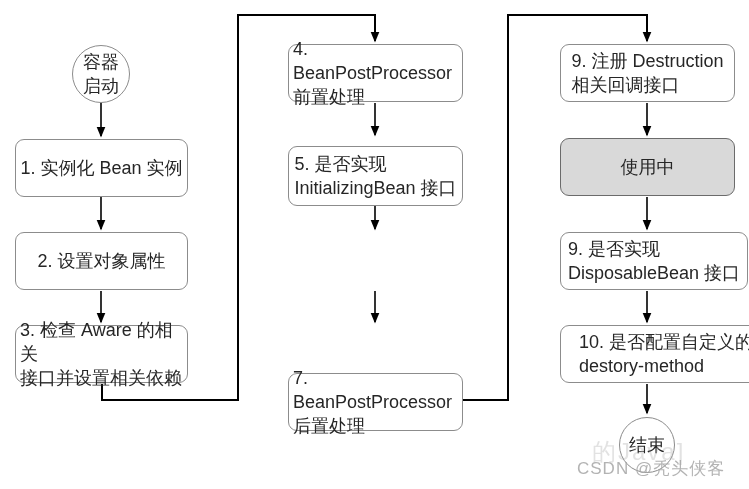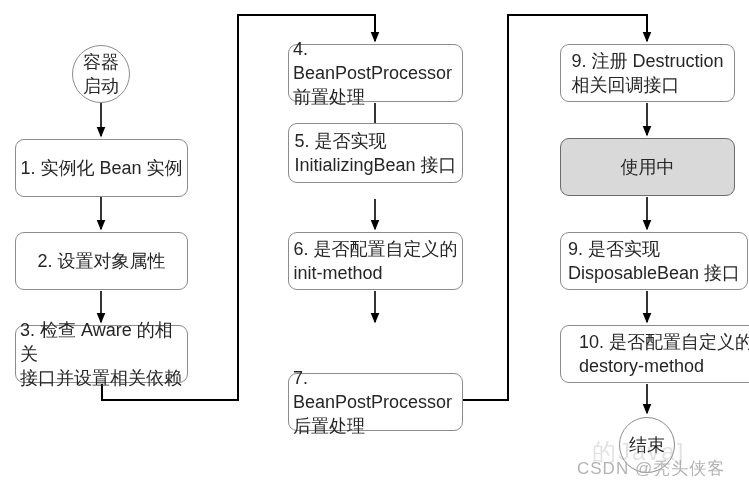--- a/index.html
+++ b/index.html
@@ -54,24 +54,22 @@
 
   <div class="node circle" style="left:72px;top:45px;width:58px;height:58px;">容器
 启动</div>
   <div class="node" style="left:15px;top:139px;width:173px;height:58px;">1. 实例化 Bean 实例</div>
   <div class="node" style="left:15px;top:232px;width:173px;height:58px;">2. 设置对象属性</div>
   <div class="node" style="left:15px;top:325px;width:173px;height:58px;">3. 检查 Aware 的相关
 接口并设置相关依赖</div>
 
   <div class="node" style="left:288px;top:44px;width:175px;height:58px;">4. BeanPostProcessor
 前置处理</div>
-  <div class="node" style="left:288px;top:123px;width:175px;height:60px;">5. 是否实现
+  <div class="node" style="left:288px;top:146px;width:175px;height:60px;">5. 是否实现
 InitializingBean 接口</div>
-  <div class="node" style="left:288px;top:232px;width:175px;height:58px;">6. 是否配置自定义的
-init-method</div>
   <div class="node" style="left:288px;top:325px;width:175px;height:58px;margin-top:48px;">7. BeanPostProcessor
 后置处理</div>
 
   <div class="node" style="left:560px;top:44px;width:175px;height:58px;">9. 注册 Destruction
 相关回调接口</div>
   <div class="node active" style="left:560px;top:138px;width:175px;height:58px;">使用中</div>
   <div class="node" style="left:560px;top:232px;width:188px;height:58px;">9. 是否实现
 DisposableBean 接口</div>
   <div class="node" style="left:560px;top:325px;width:212px;height:58px;">10. 是否配置自定义的
 destory-method</div>

